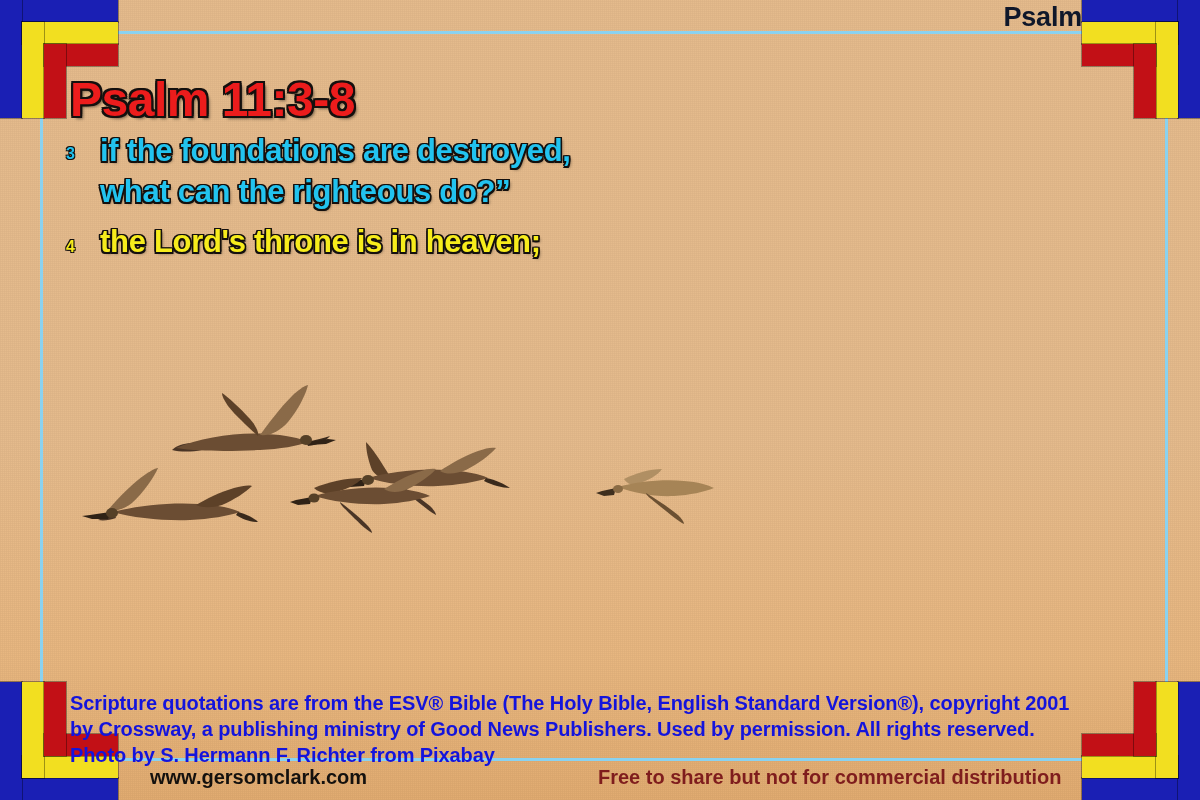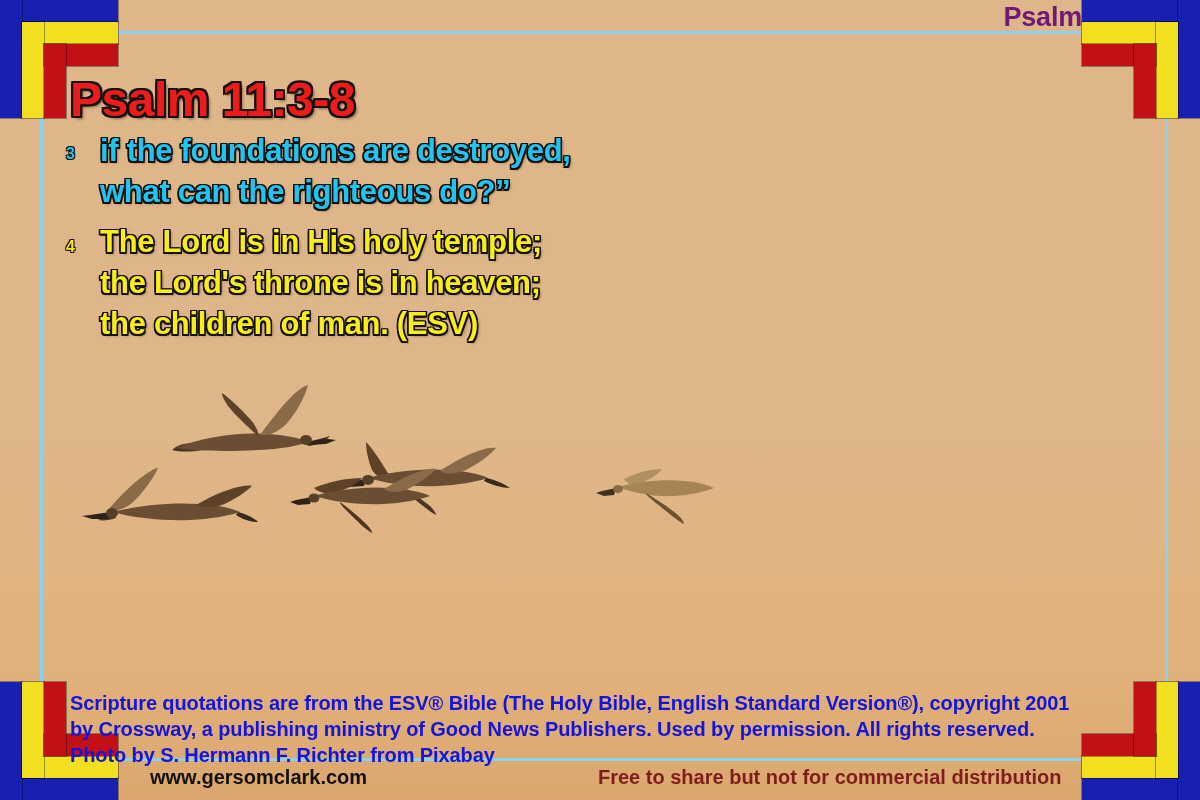--- a/index.html
+++ b/index.html
@@ -122,21 +122,21 @@
   .corner.br .b3h { right: 44px; bottom: 44px; width: 74px; }
   .corner.br .b3v { right: 44px; bottom: 44px; height: 74px; }
 
   
   .book-label {
     position: absolute;
     right: 118px;
     top: 2px;
     font-size: 27px;
     font-weight: bold;
-    color: #701a75;
+    color: #0f172a;
     letter-spacing: -0.2px;
   }
 
   
   .reference {
     position: absolute;
     left: 70px;
     top: 72px;
     font-size: 48px;
     font-weight: bold;
@@ -324,23 +324,21 @@
       <div class="vnum cyan">3</div>
       <div class="vlines">
         <div class="vline cyan">if the foundations are destroyed,</div>
         <div class="vline cyan">what can the righteous do?”</div>
       </div>
     </div>
 
     <div class="verse verse-4">
       <div class="vnum yellow">4</div>
       <div class="vlines">
-        <div class="vline yellow">The Lord is in His holy temple;</div>
         <div class="vline yellow">the Lord's throne is in heaven;</div>
-        <div class="vline yellow">the children of man. (ESV)</div>
       </div>
     </div>
 
   </div>
 
   <div class="copyright">
     <div>Scripture quotations are from the ESV® Bible (The Holy Bible, English Standard Version®), copyright 2001</div>
     <div>by Crossway, a publishing ministry of Good News Publishers. Used by permission. All rights reserved.</div>
     <div>Photo by S. Hermann  F. Richter from Pixabay</div>
   </div>

